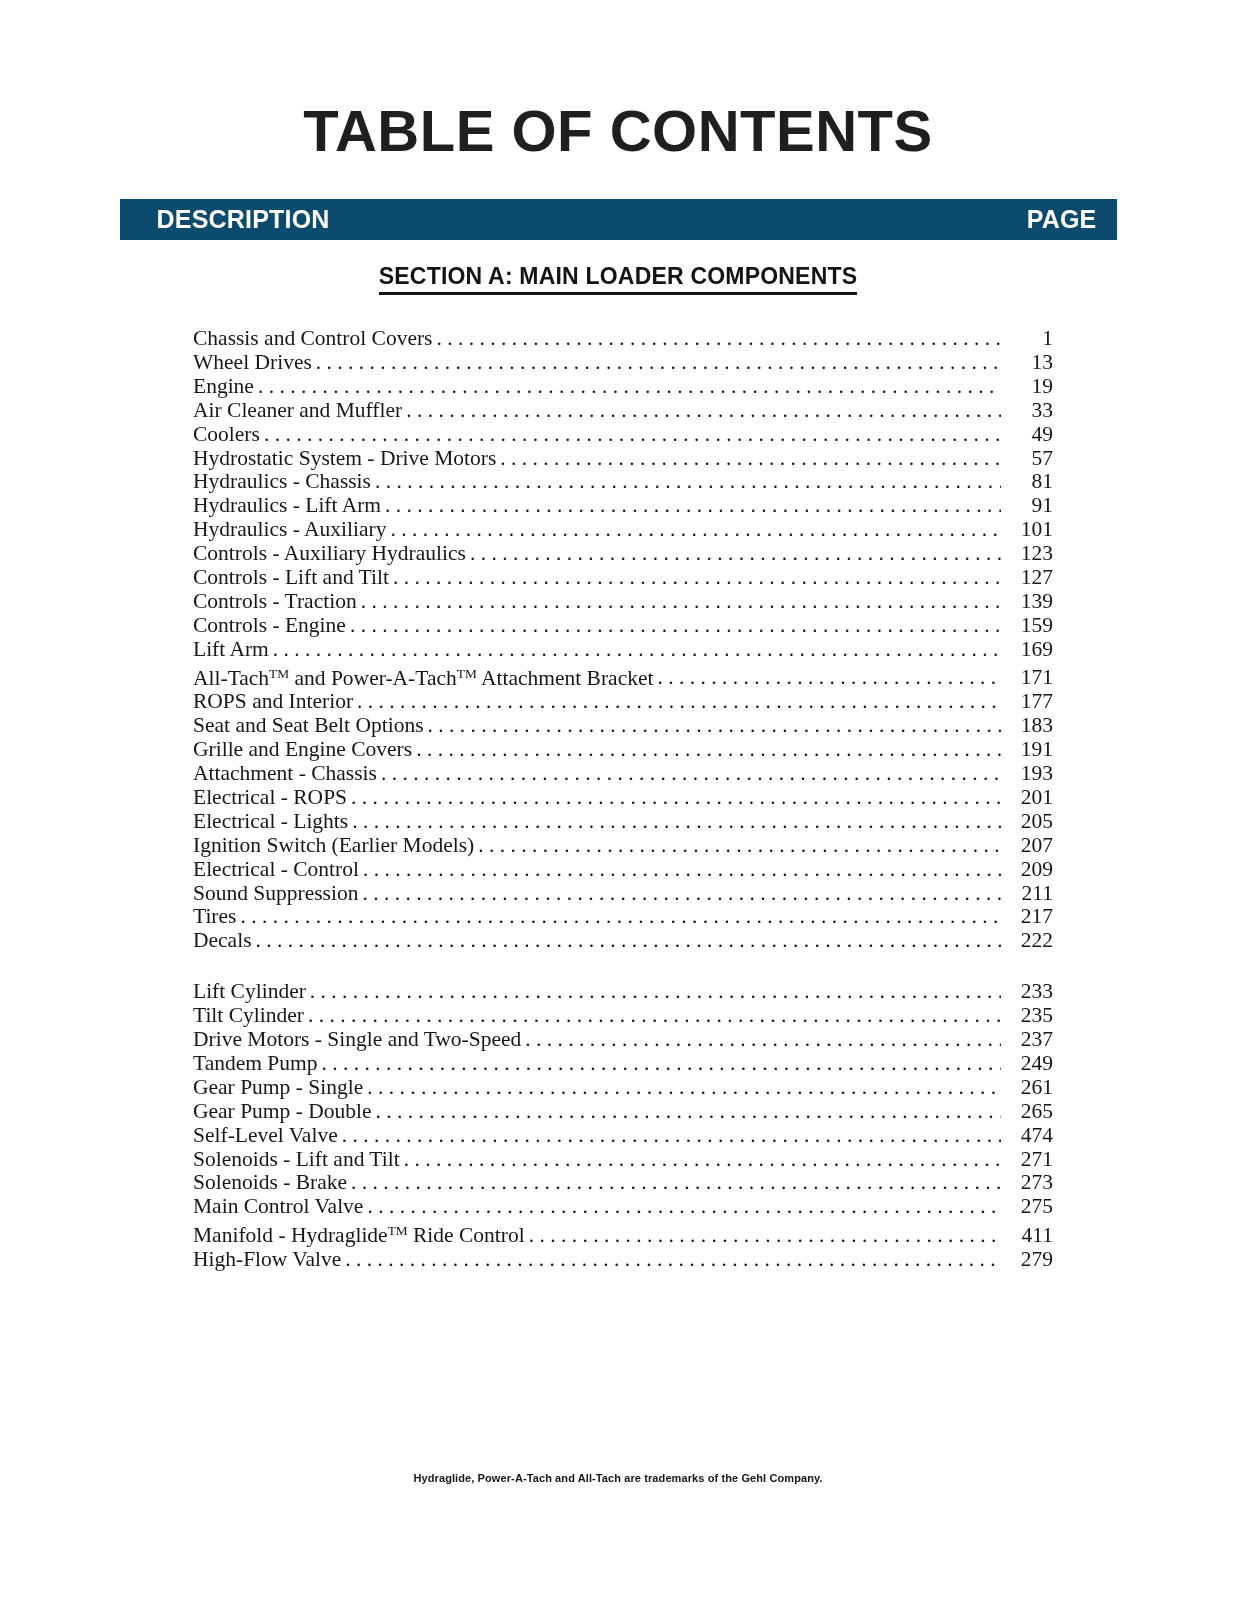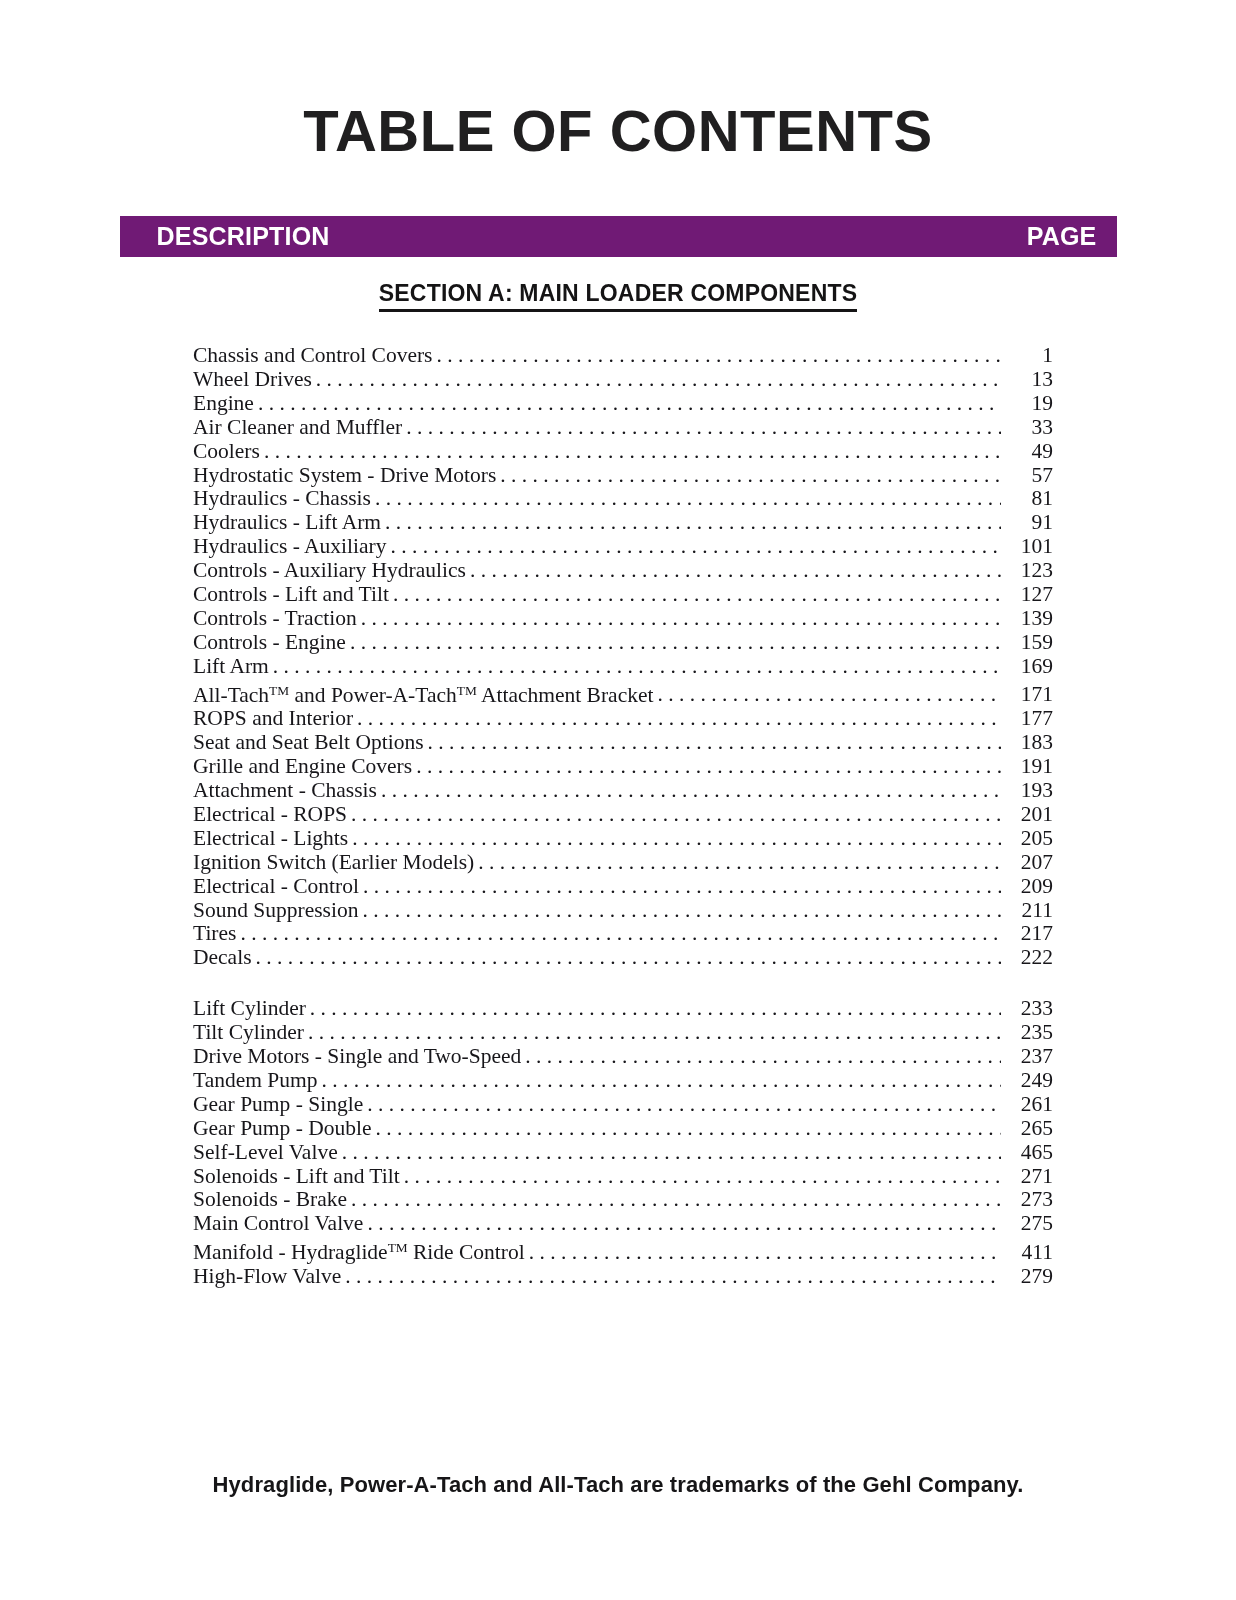--- a/index.html
+++ b/index.html
@@ -32,24 +32,24 @@
     letter-spacing: 0.5px;
     color: #201f20;
     margin: 0;
     padding-top: 102px;
     line-height: 1.0;
   }
 
   
   .header-bar {
     position: relative;
-    margin: 56px auto 0 auto;
+    margin: 39px auto 0 auto;
     width: 997px;
     height: 41px;
-    background: #701a75;
+    background: #0c4a6e;
     display: flex;
     align-items: center;
     justify-content: space-between;
     box-sizing: border-box;
     padding: 0 20px 0 37px;
   }
   .header-bar span {
     font-family: "Liberation Sans", "DejaVu Sans", sans-serif;
     font-weight: bold;
     font-size: 25px;
@@ -125,21 +125,21 @@
 
   
   .footer-note {
     position: absolute;
     left: 0;
     right: 0;
     top: 1472px;
     text-align: center;
     font-family: "Liberation Sans", "DejaVu Sans", sans-serif;
     font-weight: bold;
-    font-size: 22px;
+    font-size: 11px;
     color: #161517;
     letter-spacing: 0.1px;
   }
 </style>
 </head>
 <body>
 
 <div class="page">
 
   <h1 class="doc-title">TABLE OF CONTENTS</h1>
@@ -314,21 +314,21 @@
         <span class="toc-page">261</span>
       </li>
       <li class="toc-row">
         <span class="toc-label">Gear Pump - Double</span>
         <span class="toc-leader"></span>
         <span class="toc-page">265</span>
       </li>
       <li class="toc-row">
         <span class="toc-label">Self-Level Valve</span>
         <span class="toc-leader"></span>
-        <span class="toc-page">465</span>
+        <span class="toc-page">474</span>
       </li>
       <li class="toc-row">
         <span class="toc-label">Solenoids - Lift and Tilt</span>
         <span class="toc-leader"></span>
         <span class="toc-page">271</span>
       </li>
       <li class="toc-row">
         <span class="toc-label">Solenoids - Brake</span>
         <span class="toc-leader"></span>
         <span class="toc-page">273</span>

